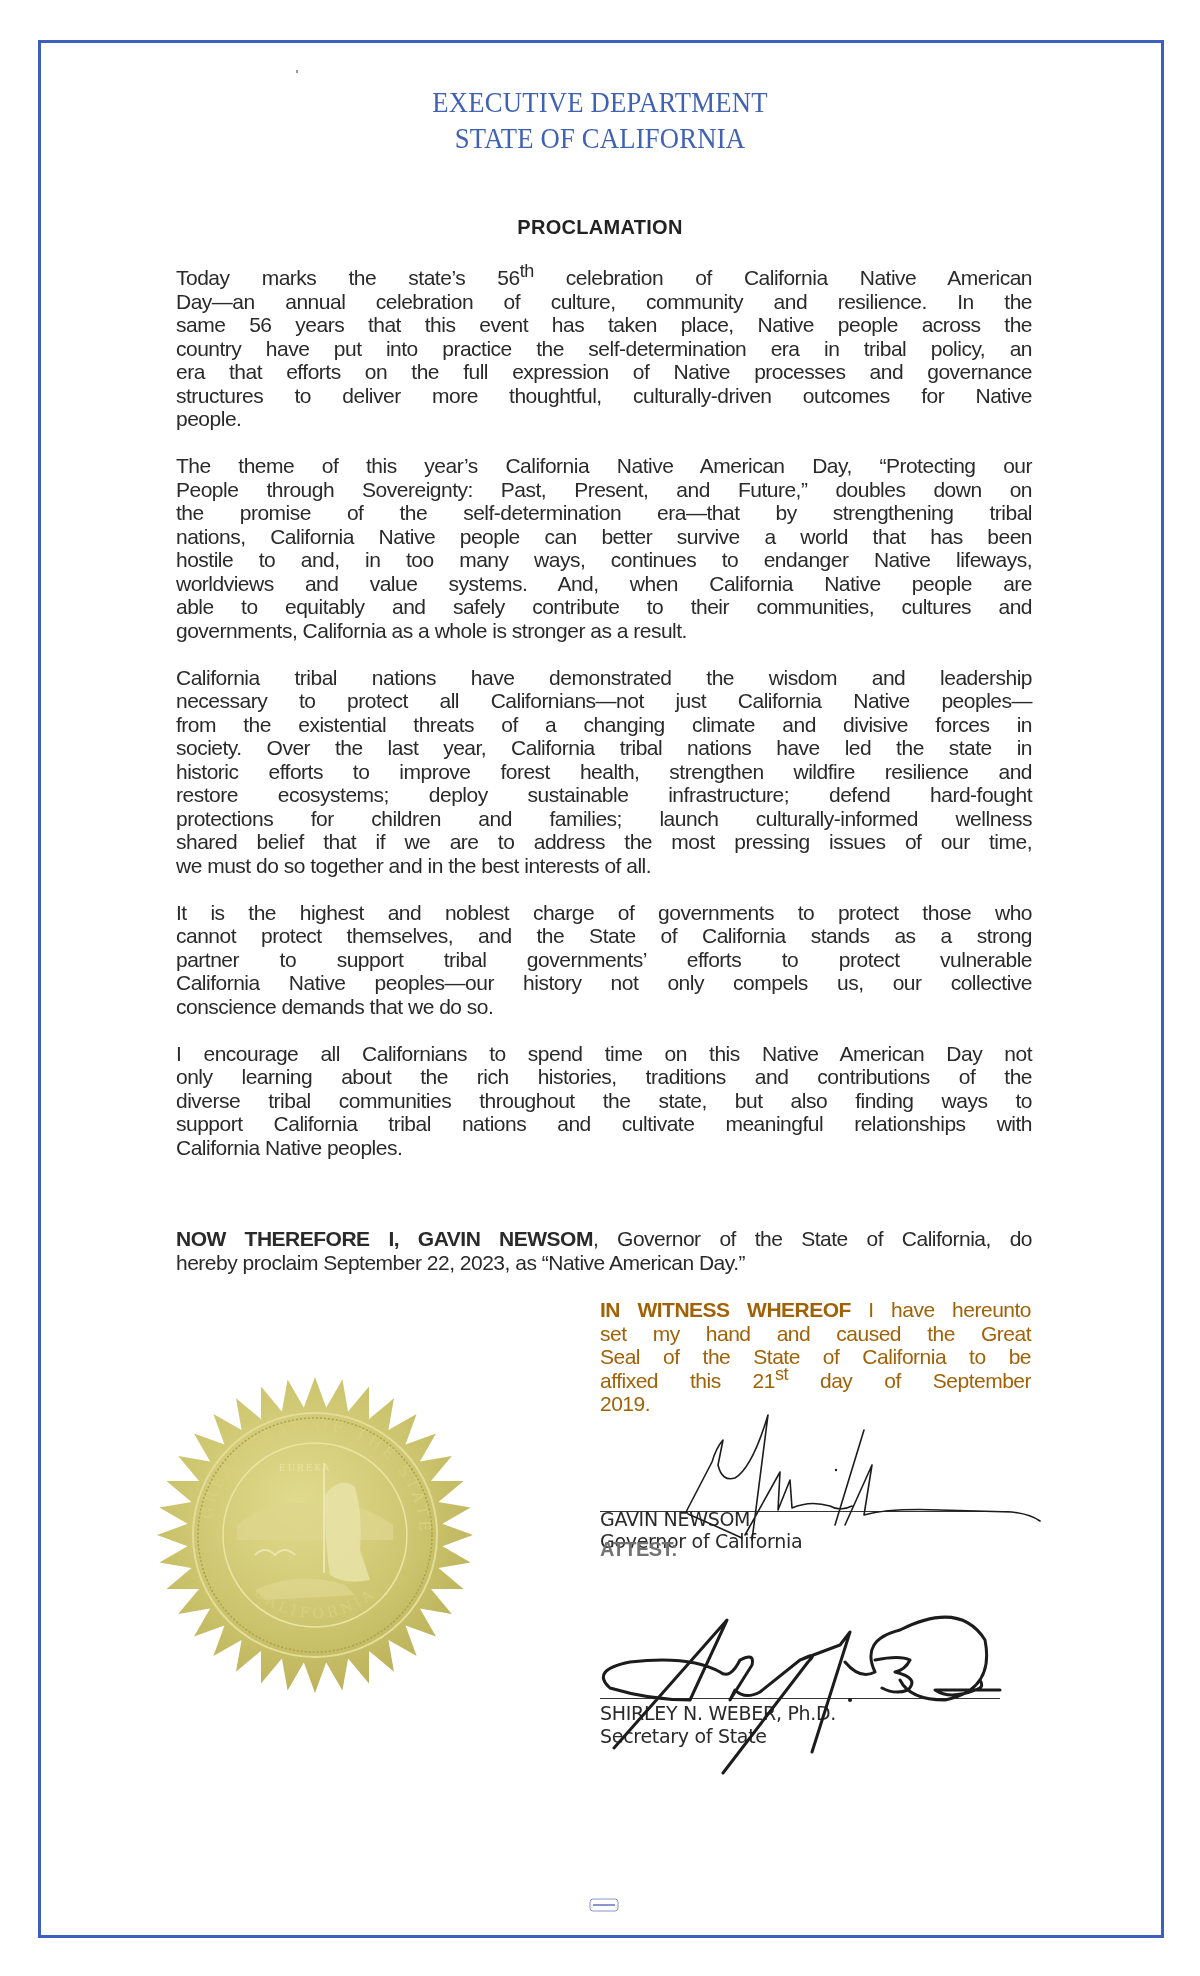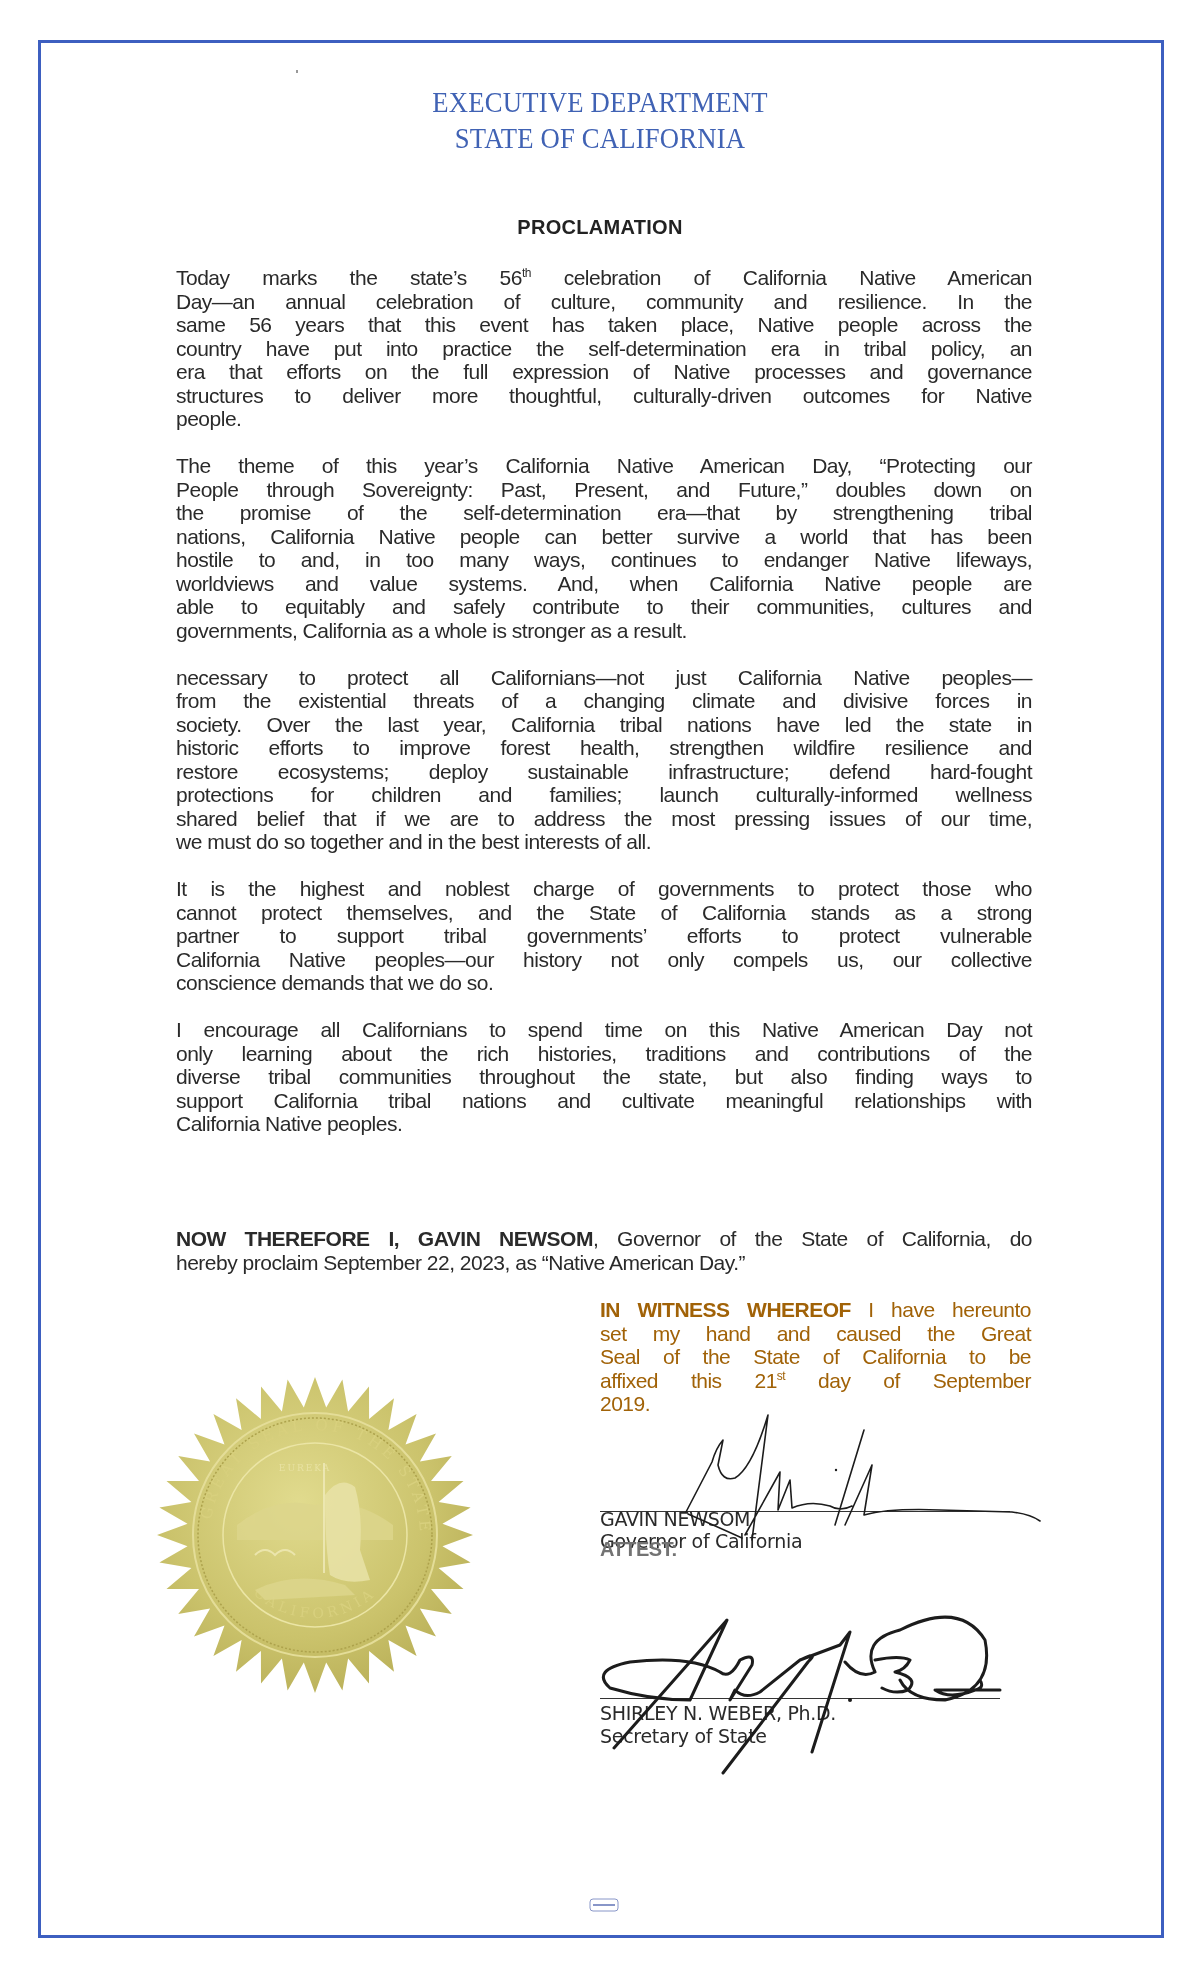--- a/index.html
+++ b/index.html
@@ -26,21 +26,21 @@
     position: absolute; left: 176px; width: 856px;
     font-family: "Liberation Sans", "DejaVu Sans", sans-serif; color: #2a2a2a;
   }
   .line {
     display: block; height: 23.5px; line-height: 23.5px; font-size: 21px;
     white-space: nowrap; text-align: justify; text-align-last: justify;
     letter-spacing: -0.5px;
   }
   .line.last { text-align-last: left; }
   .para { margin-bottom: 23.5px; }
-  sup { font-size: 12px; line-height: 0; vertical-align: 8px; }
+  sup { font-size: 18px; line-height: 0; vertical-align: 8px; }
   b { font-weight: bold; }
   .witness {
     position: absolute; left: 600px; width: 431px; top: 1298px;
     font-family: "Liberation Sans", "DejaVu Sans", sans-serif; color: #a16207;
   }
   .sigline { position: absolute; height: 1px; background: #333; }
   .sig-label {
     position: absolute; font-family: "DejaVu Sans", sans-serif; color: #2a2a2a;
     font-size: 19px; line-height: 22px; white-space: nowrap; letter-spacing: -0.3px;
   }
@@ -78,20 +78,21 @@
       <span class="line">The theme of this year’s California Native American Day, “Protecting our</span>
       <span class="line">People through Sovereignty: Past, Present, and Future,” doubles down on</span>
       <span class="line">the promise of the self-determination era—that by strengthening tribal</span>
       <span class="line">nations, California Native people can better survive a world that has been</span>
       <span class="line">hostile to and, in too many ways, continues to endanger Native lifeways,</span>
       <span class="line">worldviews and value systems. And, when California Native people are</span>
       <span class="line">able to equitably and safely contribute to their communities, cultures and</span>
       <span class="line last">governments, California as a whole is stronger as a result.</span>
     </div>
     <div class="para">
+      <span class="line">California tribal nations have demonstrated the wisdom and leadership</span>
       <span class="line">necessary to protect all Californians—not just California Native peoples—</span>
       <span class="line">from the existential threats of a changing climate and divisive forces in</span>
       <span class="line">society. Over the last year, California tribal nations have led the state in</span>
       <span class="line">historic efforts to improve forest health, strengthen wildfire resilience and</span>
       <span class="line">restore ecosystems; deploy sustainable infrastructure; defend hard-fought</span>
       <span class="line">protections for children and families; launch culturally-informed wellness</span>
       <span class="line">shared belief that if we are to address the most pressing issues of our time,</span>
       <span class="line last">we must do so together and in the best interests of all.</span>
     </div>
     <div class="para">

